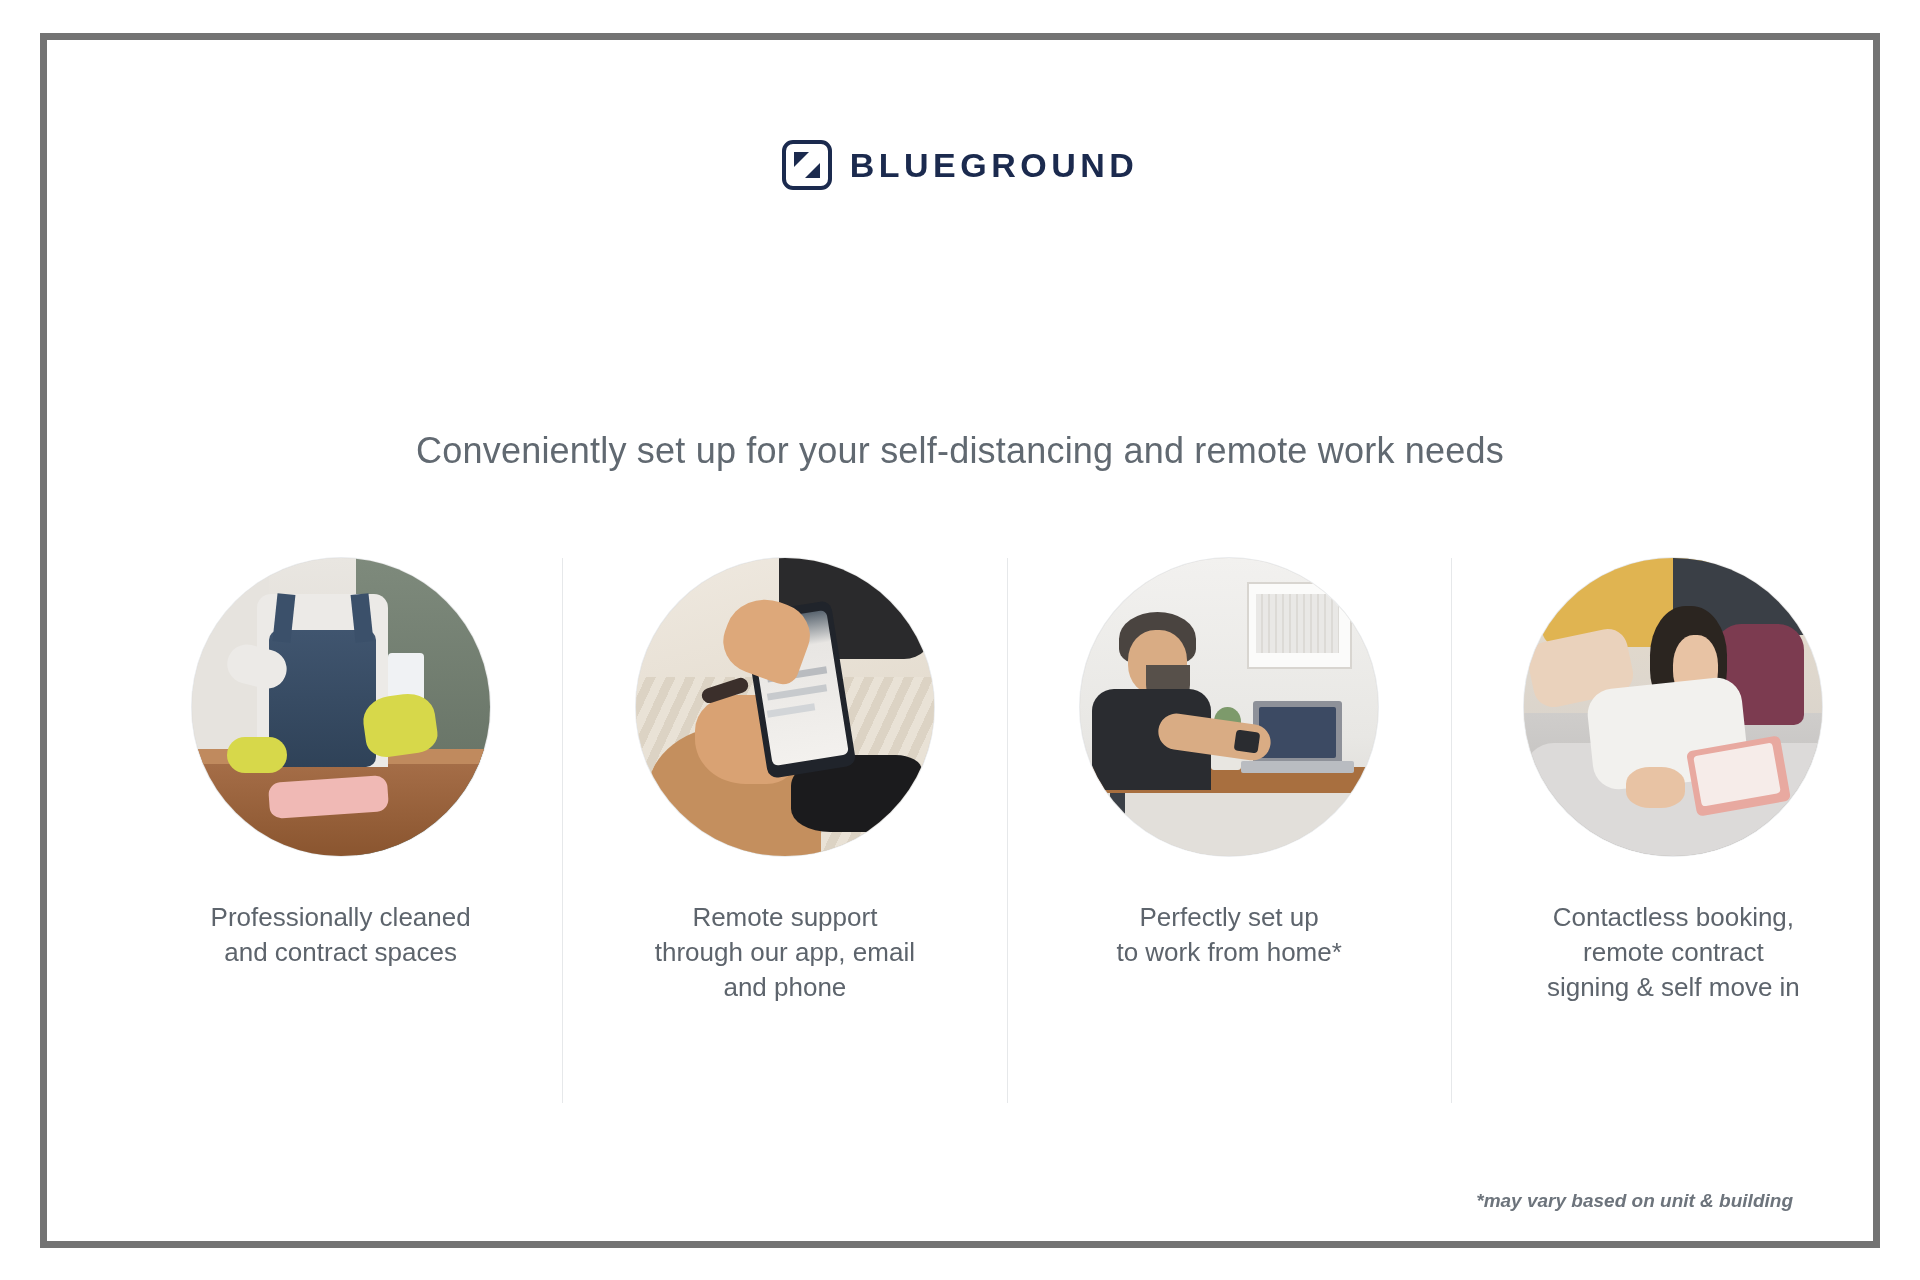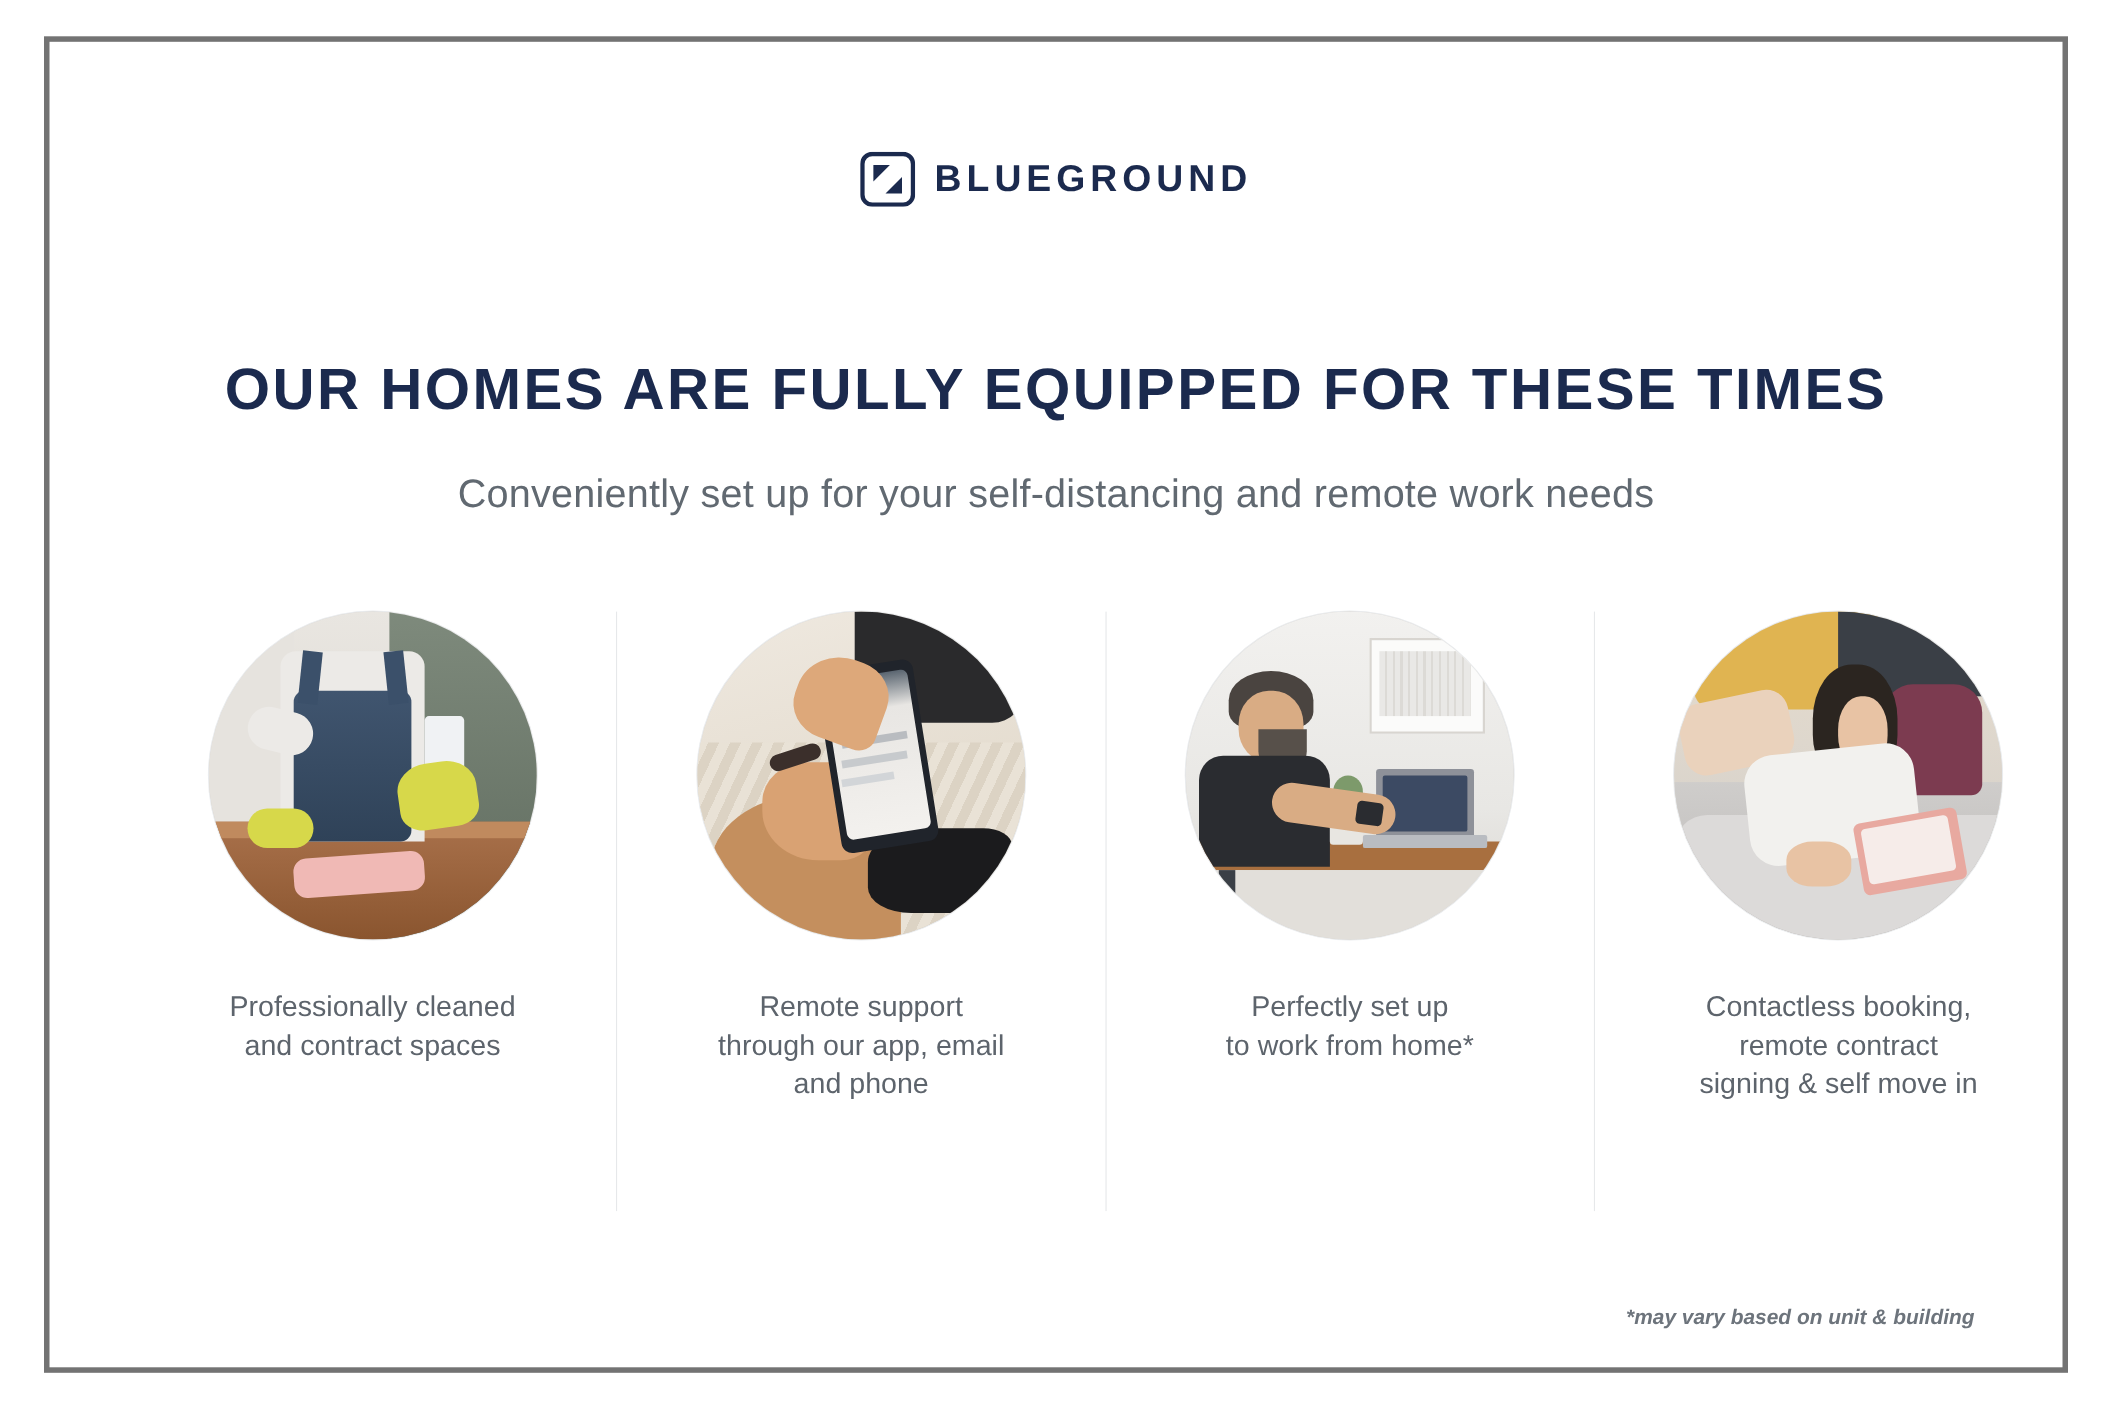--- a/index.html
+++ b/index.html
@@ -22,21 +22,21 @@
     background: #ffffff;
     box-sizing: border-box;
   }
 
   .card {
     position: absolute;
     left: 40px;
     top: 33px;
     width: 1840px;
     height: 1215px;
-    border: 5px solid #737373;
+    border: 7px solid #737373;
     background: #ffffff;
     box-sizing: border-box;
   }
 
   
   .logo-row {
     position: absolute;
     top: 100px;
     left: 0;
     width: 100%;
@@ -220,21 +220,20 @@
       <span class="logo-mark">
         <svg width="50" height="50" viewBox="0 0 50 50" aria-hidden="true">
           <rect x="2" y="2" width="46" height="46" rx="9" ry="9" fill="none" stroke="#1b2a4e" stroke-width="4"></rect>
           <path d="M12 12 L27 12 L12 27 Z" fill="#1b2a4e"></path>
           <path d="M38 38 L23 38 L38 23 Z" fill="#1b2a4e"></path>
         </svg>
       </span>
       <span class="logo-text">BLUEGROUND</span>
     </div>
 
-    <h1 class="headline">OUR HOMES ARE FULLY EQUIPPED FOR THESE TIMES</h1>
     <p class="subhead">Conveniently set up for your self-distancing and remote work needs</p>
 
     <div class="columns">
 
       <div class="col">
         <div class="thumb">
           <div class="inner">
             <div class="layer c1-bg"></div>
             <div class="layer c1-wall"></div>
             <div class="layer c1-wall2"></div>

